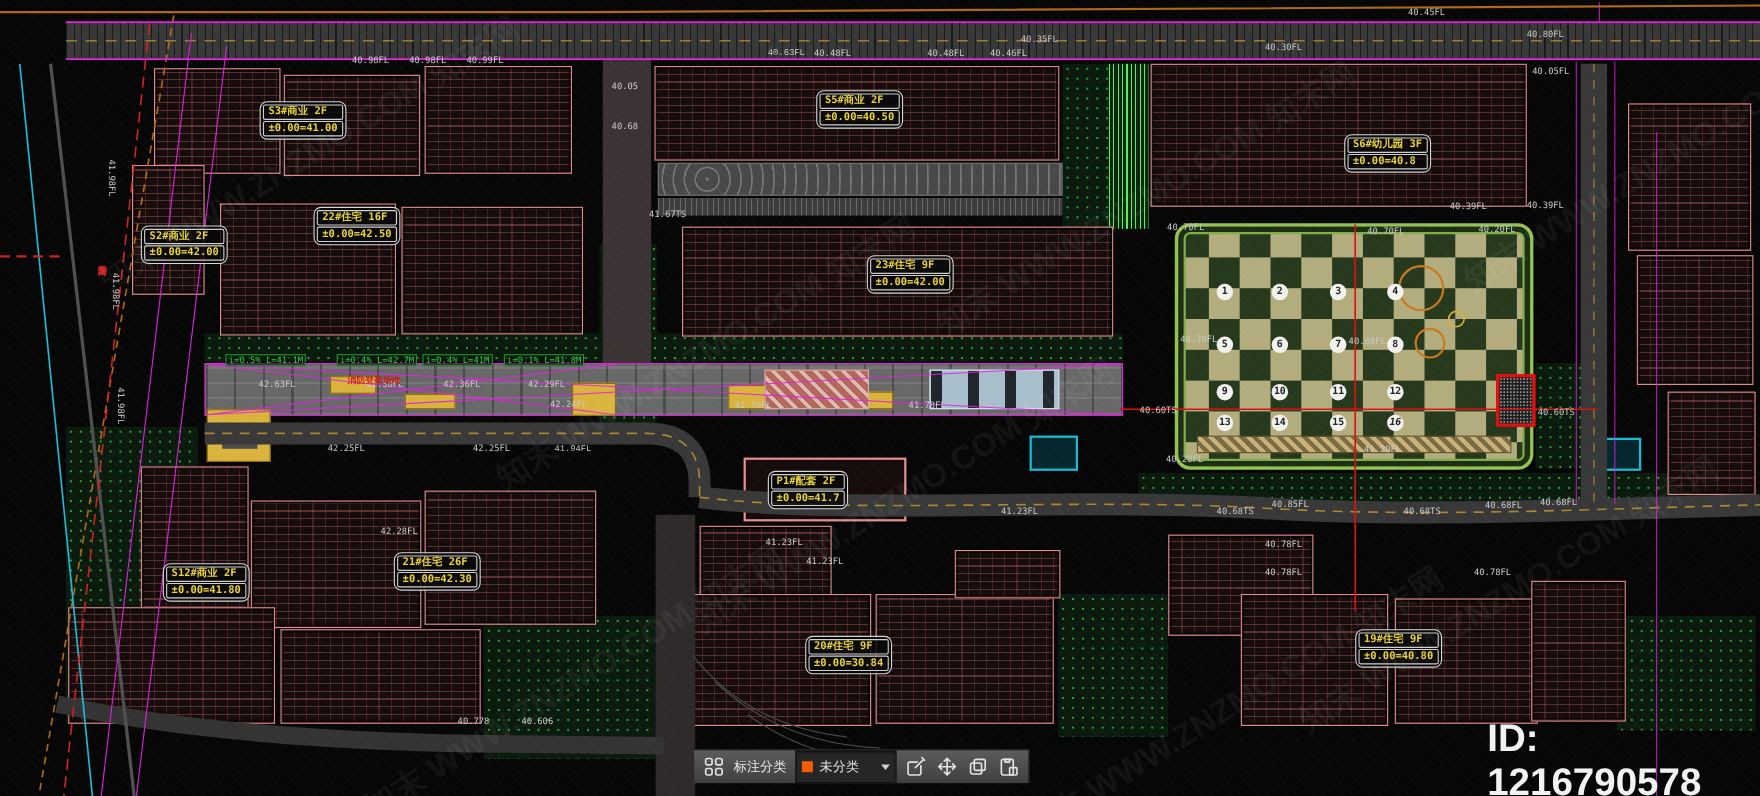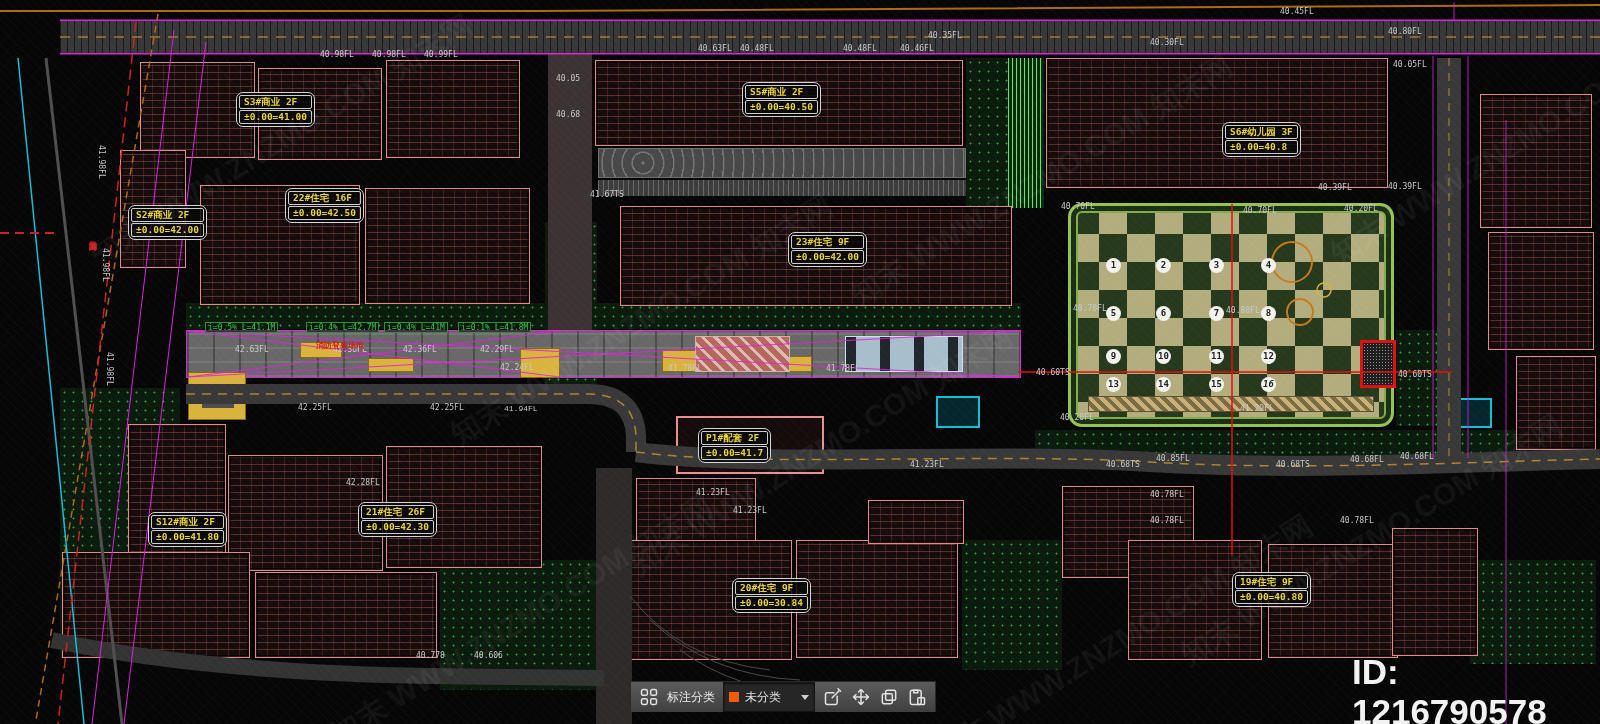--- a/index.html
+++ b/index.html
@@ -171,21 +171,21 @@
     <path d="M 630 596 q 50 64 140 74 M 650 620 q 60 56 150 60 M 680 650 q 55 40 130 44" stroke="#4a4a4a" stroke-width="1" fill="none"></path>
   </svg>
 
   <div class="weave"></div>
   <div class="layer" id="annos" style="z-index:6">
       <div class="lbl" style="left: 320px; top: 50px;">40.98FL</div>
       <div class="lbl" style="left: 372px; top: 50px;">40.98FL</div>
       <div class="lbl" style="left: 424px; top: 50px;">40.99FL</div>
       <div class="lbl" style="left: 556px; top: 74px;">40.05</div>
       <div class="lbl" style="left: 556px; top: 110px;">40.68</div>
-      <div class="lbl" style="left: 698px; top: 44px;">40.63FL</div>
+      <div class="lbl" style="left: 698px; top: 44px; font-family: Liberation Mono, monospace;">40.63FL</div>
       <div class="lbl" style="left: 740px; top: 44px;">40.48FL</div>
       <div class="lbl" style="left: 843px; top: 44px;">40.48FL</div>
       <div class="lbl" style="left: 900px; top: 44px;">40.46FL</div>
       <div class="lbl" style="left: 928px; top: 31px;">40.35FL</div>
       <div class="lbl" style="left: 1150px; top: 38px;">40.30FL</div>
       <div class="lbl" style="left: 1280px; top: 7px;">40.45FL</div>
       <div class="lbl" style="left: 1388px; top: 27px;">40.80FL</div>
       <div class="lbl" style="left: 1393px; top: 60px;">40.05FL</div>
       <div class="lbl" style="left: 1318px; top: 183px;">40.39FL</div>
       <div class="lbl" style="left: 1388px; top: 182px;">40.39FL</div>

